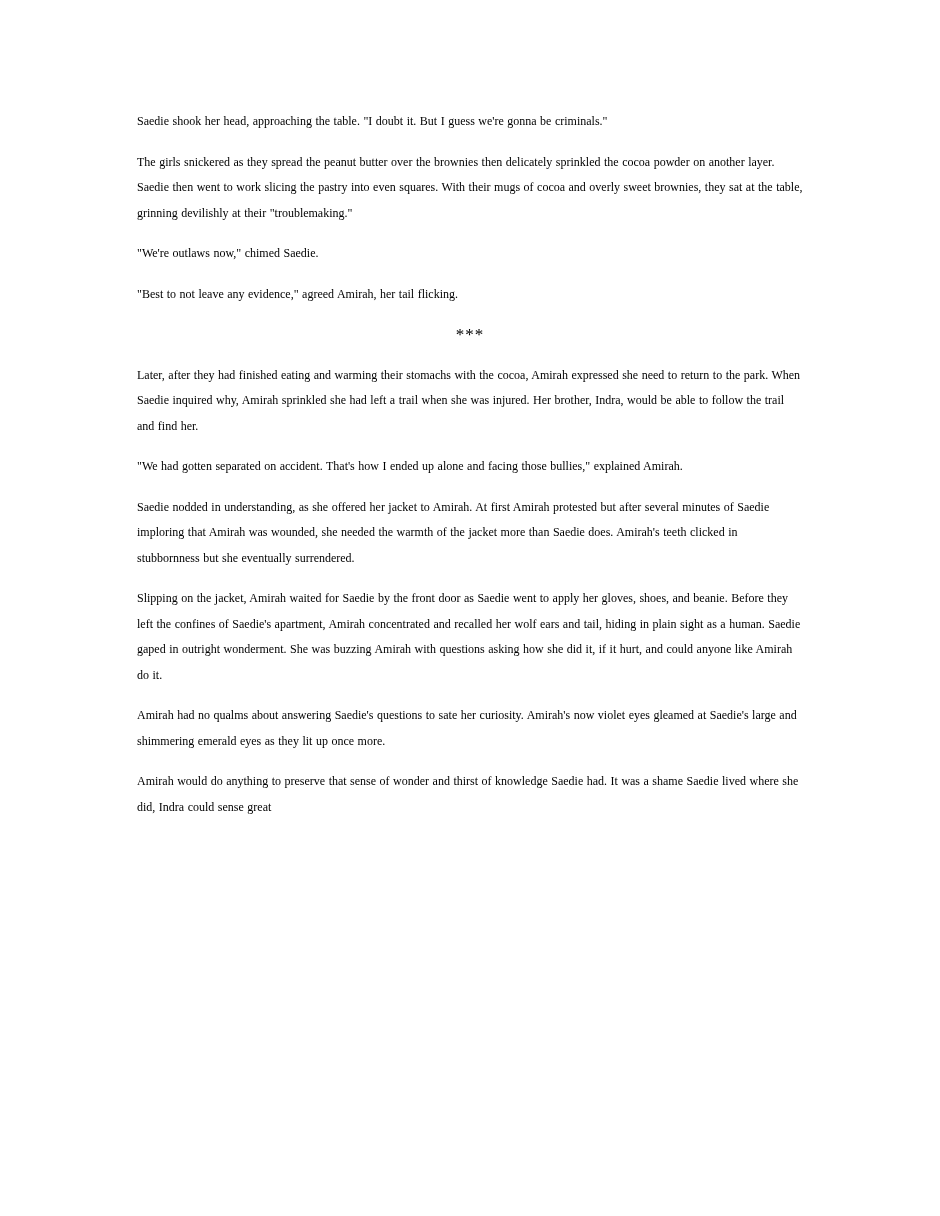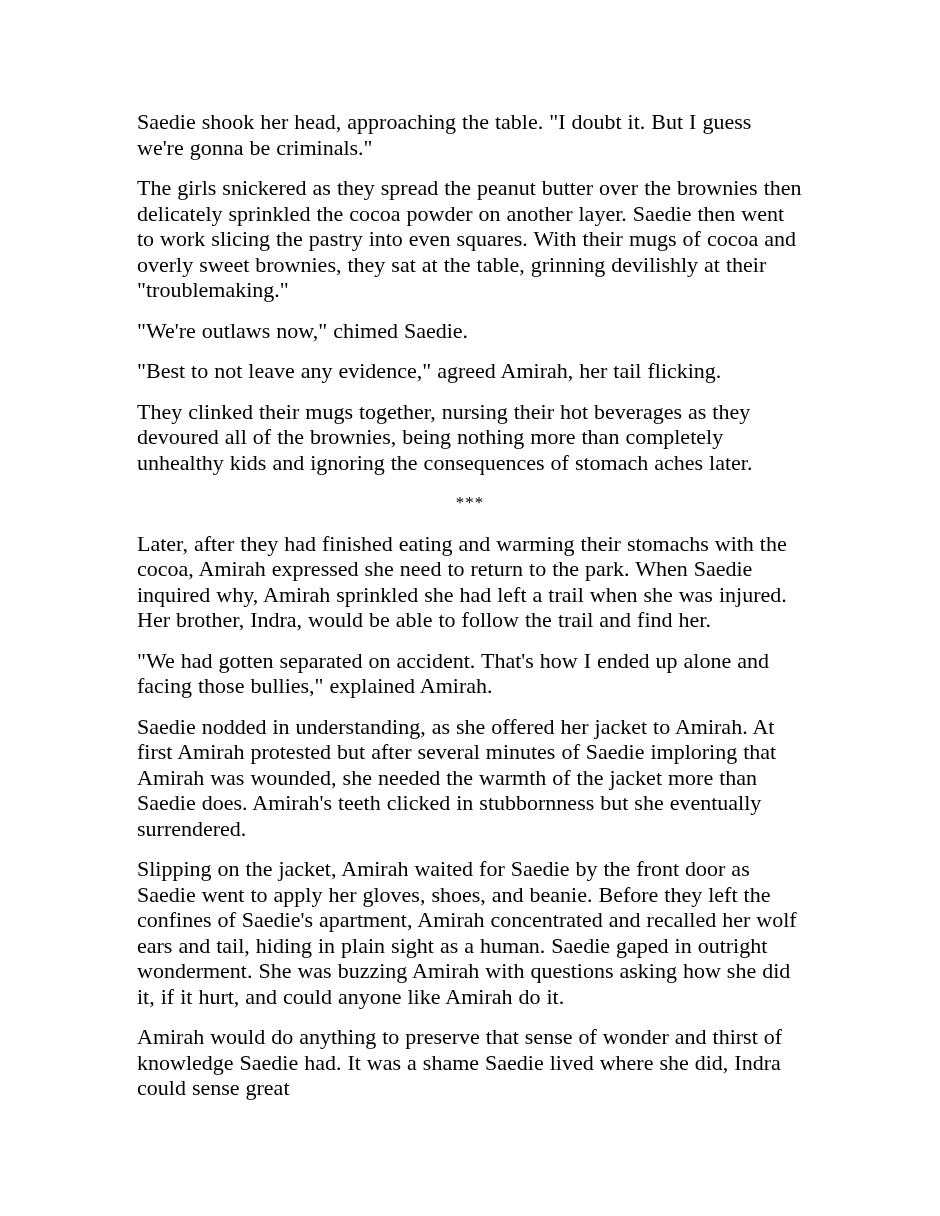--- a/index.html
+++ b/index.html
@@ -15,21 +15,21 @@
     font-family: "Liberation Serif", serif;
   }
   .doc-content {
     position: absolute;
     left: 137px;
     top: 109px;
     width: 666px;
     color: #000000;
   }
   p.para {
-    font-size: 22px;
+    font-size: 12px;
     line-height: 25.5px;
     margin: 0 0 15px 0;
     text-align: left;
     word-spacing: 0.5px;
   }
   p.separator {
     font-size: 17px;
     line-height: 25.5px;
     margin: 0 0 15px 0;
     text-align: center;
@@ -37,20 +37,20 @@
   }
 </style>
 </head>
 <body>
 
 <div class="doc-content" id="doc-content">
     <p class="para">Saedie shook her head, approaching the table. "I doubt it. But I guess we're gonna be criminals."</p>
     <p class="para">The girls snickered as they spread the peanut butter over the brownies then delicately sprinkled the cocoa powder on another layer. Saedie then went to work slicing the pastry into even squares. With their mugs of cocoa and overly sweet brownies, they sat at the table, grinning devilishly at their "troublemaking."</p>
     <p class="para">"We're outlaws now," chimed Saedie.</p>
     <p class="para">"Best to not leave any evidence," agreed Amirah, her tail flicking.</p>
-    <p class="para">They clinked their mugs together, nursing their hot beverages as they devoured all of the brownies, being nothing more than completely unhealthy kids and ignoring the consequences of stomach aches later.</p>
     <p class="separator">***</p>
     <p class="para">Later, after they had finished eating and warming their stomachs with the cocoa, Amirah expressed she need to return to the park. When Saedie inquired why, Amirah sprinkled she had left a trail when she was injured. Her brother, Indra, would be able to follow the trail and find her.</p>
     <p class="para">"We had gotten separated on accident. That's how I ended up alone and facing those bullies," explained Amirah.</p>
     <p class="para">Saedie nodded in understanding, as she offered her jacket to Amirah. At first Amirah protested but after several minutes of Saedie imploring that Amirah was wounded, she needed the warmth of the jacket more than Saedie does. Amirah's teeth clicked in stubbornness but she eventually surrendered.</p>
     <p class="para">Slipping on the jacket, Amirah waited for Saedie by the front door as Saedie went to apply her gloves, shoes, and beanie. Before they left the confines of Saedie's apartment, Amirah concentrated and recalled her wolf ears and tail, hiding in plain sight as a human. Saedie gaped in outright wonderment. She was buzzing Amirah with questions asking how she did it, if it hurt, and could anyone like Amirah do it.</p>
+    <p class="para">Amirah had no qualms about answering Saedie's questions to sate her curiosity. Amirah's now violet eyes gleamed at Saedie's large and shimmering emerald eyes as they lit up once more.</p>
     <p class="para">Amirah would do anything to preserve that sense of wonder and thirst of knowledge Saedie had. It was a shame Saedie lived where she did, Indra could sense great</p>
   </div>
 
 </body></html>

